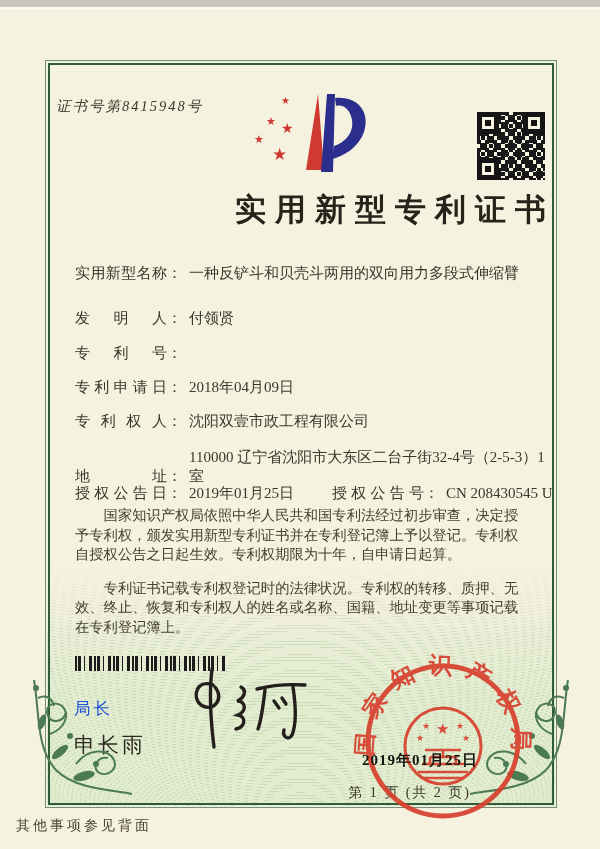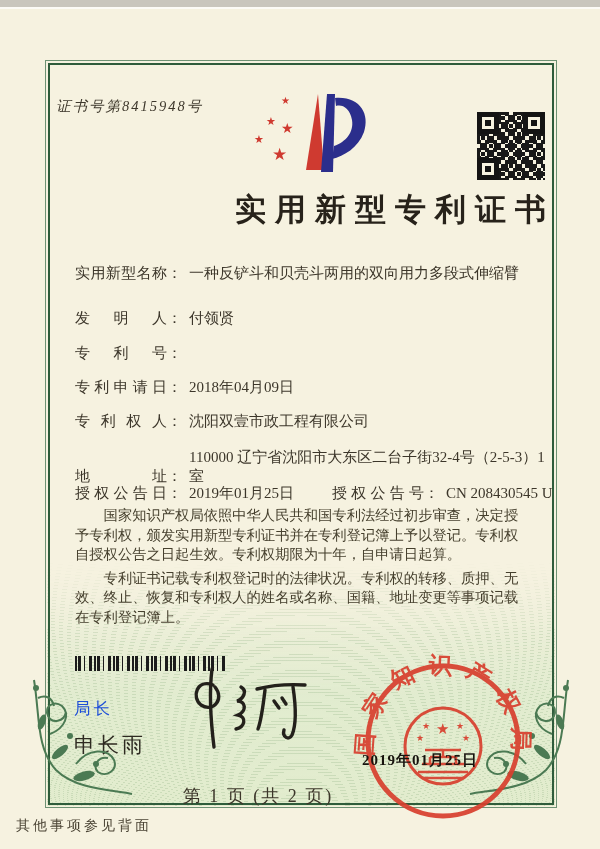--- a/index.html
+++ b/index.html
@@ -27,29 +27,29 @@
   .qr .f{position:absolute;width:22px;height:22px;border:5px solid #141414;background:#f6f2e0;box-sizing:border-box;}
   .qr .f::after{content:"";position:absolute;inset:3px;background:#141414;}
   .qr .f.tl{left:0;top:0;} .qr .f.tr{right:0;top:0;} .qr .f.bl{left:0;bottom:0;}
   .title{position:absolute;left:45px;top:189px;width:510px;text-align:right;font-size:31px;font-weight:600;letter-spacing:9px;color:#27221a;}
   .row{position:absolute;left:75px;display:flex;align-items:flex-end;font-size:15px;color:#3c362a;line-height:19px;}
   .lbl{display:inline-block;width:92px;text-align:justify;text-align-last:justify;flex:none;}
   .colon{flex:none;}
   .val{margin-left:7px;max-width:368px;}
   .row .pair2{display:flex;margin-left:38px;}
   .paras{position:absolute;left:75px;top:506px;width:452px;font-size:14.3px;line-height:19.5px;color:#46402e;}
-  .paras p{margin:0;text-indent:2em;} .paras p+p{margin-top:4px;}
+  .paras p{margin:0;text-indent:2em;} .paras p+p{margin-top:14px;}
   .barcode{position:absolute;left:75px;top:656px;width:152px;height:15px;
     background:repeating-linear-gradient(90deg,#1c1c1c 0 2px,transparent 2px 3px,#1c1c1c 3px 6px,transparent 6px 9px,#1c1c1c 9px 10px,transparent 10px 14px,#1c1c1c 14px 17px,transparent 17px 19px);}
   .signer-title{position:absolute;left:74px;top:698px;font-size:16.5px;letter-spacing:3px;color:#1d4ed8;font-family:"Liberation Sans","DejaVu Sans",sans-serif;}
   .signer-name{position:absolute;left:74px;top:731px;font-size:21px;letter-spacing:3px;color:#2e2a21;font-family:"Liberation Sans","DejaVu Sans",sans-serif;}
   .signature{position:absolute;left:185px;top:663px;}
   .seal{position:absolute;left:352px;top:650px;opacity:.93;z-index:5;}
   .seal-date{position:absolute;left:362px;top:751px;width:170px;font-size:15px;font-weight:bold;letter-spacing:1px;color:#17130e;z-index:6;}
-  .page-num{position:absolute;left:45px;top:784px;width:426px;text-align:center;font-size:18px;letter-spacing:2px;color:#3c362a;}
+  .page-num{position:absolute;left:45px;top:784px;width:426px;text-align:right;font-size:14px;letter-spacing:2px;color:#3c362a;}
   .back-note{position:absolute;left:16px;top:817px;width:600px;font-size:14px;letter-spacing:3px;color:#4a4334;}
   .ornament{position:absolute;z-index:4;}
   .ornament.left{left:26px;top:676px;}
   .ornament.right{right:24px;top:676px;transform:scaleX(-1);}
 </style>
 </head>
 <body>
 
 <div class="page">
   <div class="paper"></div>

